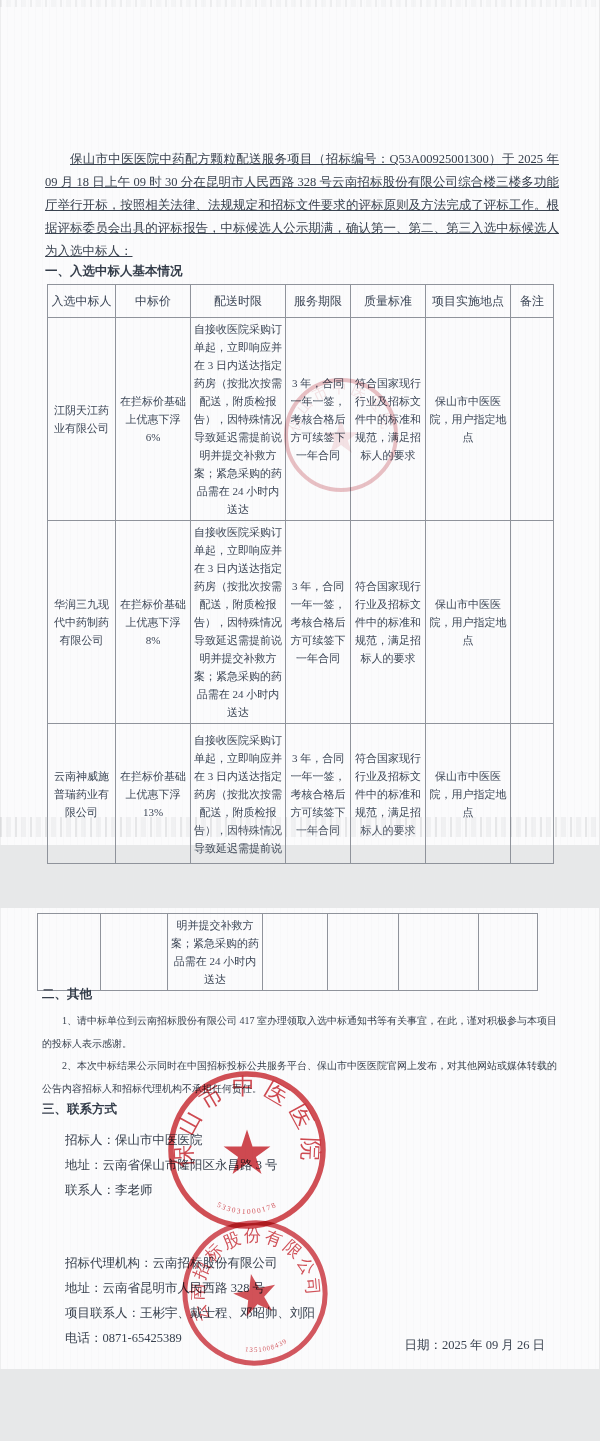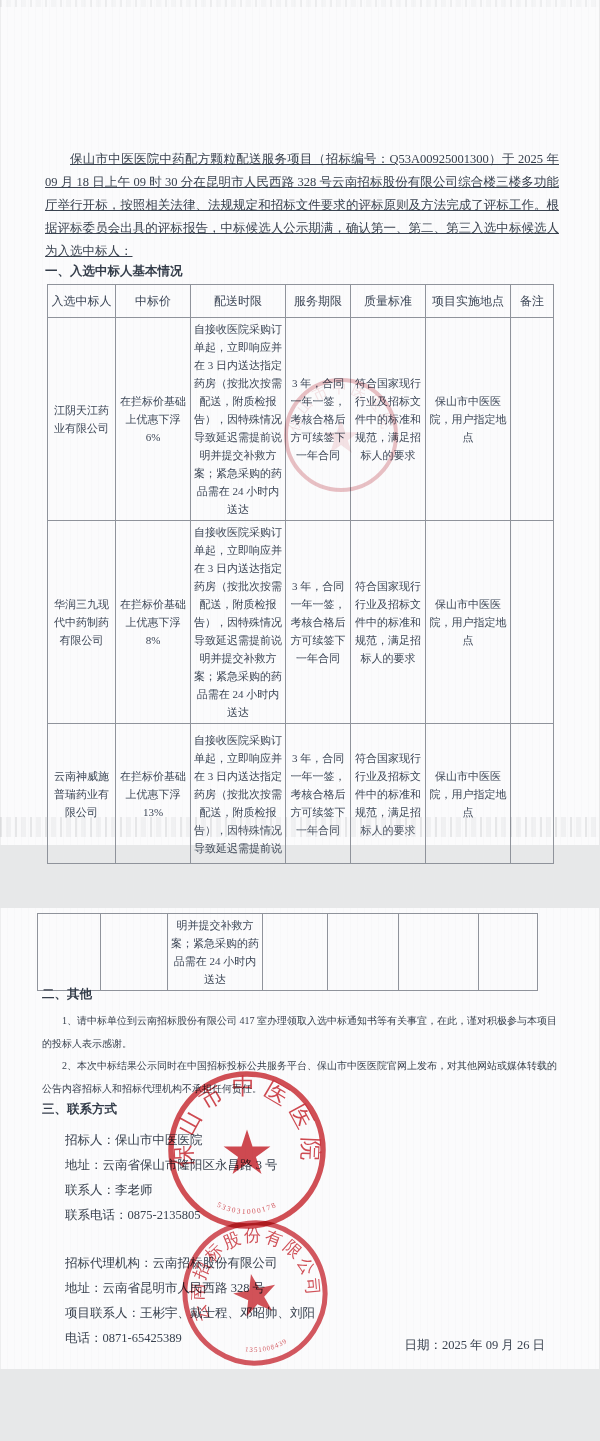--- a/index.html
+++ b/index.html
@@ -172,21 +172,20 @@
   <div class="sec-heading" id="sec2">二、其他</div>
   <div class="para" id="other1">1、请中标单位到云南招标股份有限公司 417 室办理领取入选中标通知书等有关事宜，在此，谨对积极参与本项目的投标人表示感谢。</div>
   <div class="para" id="other2">2、本次中标结果公示同时在中国招标投标公共服务平台、保山市中医医院官网上发布，对其他网站或媒体转载的公告内容招标人和招标代理机构不承担任何责任。</div>
 
   <div class="sec-heading" id="sec3">三、联系方式</div>
 
   <div class="contact-block" id="contacts1">
     <div class="contact-line">招标人：保山市中医医院</div>
     <div class="contact-line">地址：云南省保山市隆阳区永昌路 3 号</div>
     <div class="contact-line">联系人：李老师</div>
-    <div class="contact-line">联系电话：0875-2135805</div>
   </div>
 
   <div class="contact-block" id="contacts2">
     <div class="contact-line">招标代理机构：云南招标股份有限公司</div>
     <div class="contact-line">地址：云南省昆明市人民西路 328 号</div>
     <div class="contact-line">项目联系人：王彬宇、戴士程、邓昭帅、刘阳</div>
     <div class="contact-line">电话：0871-65425389</div>
   </div>
 </div>
 

